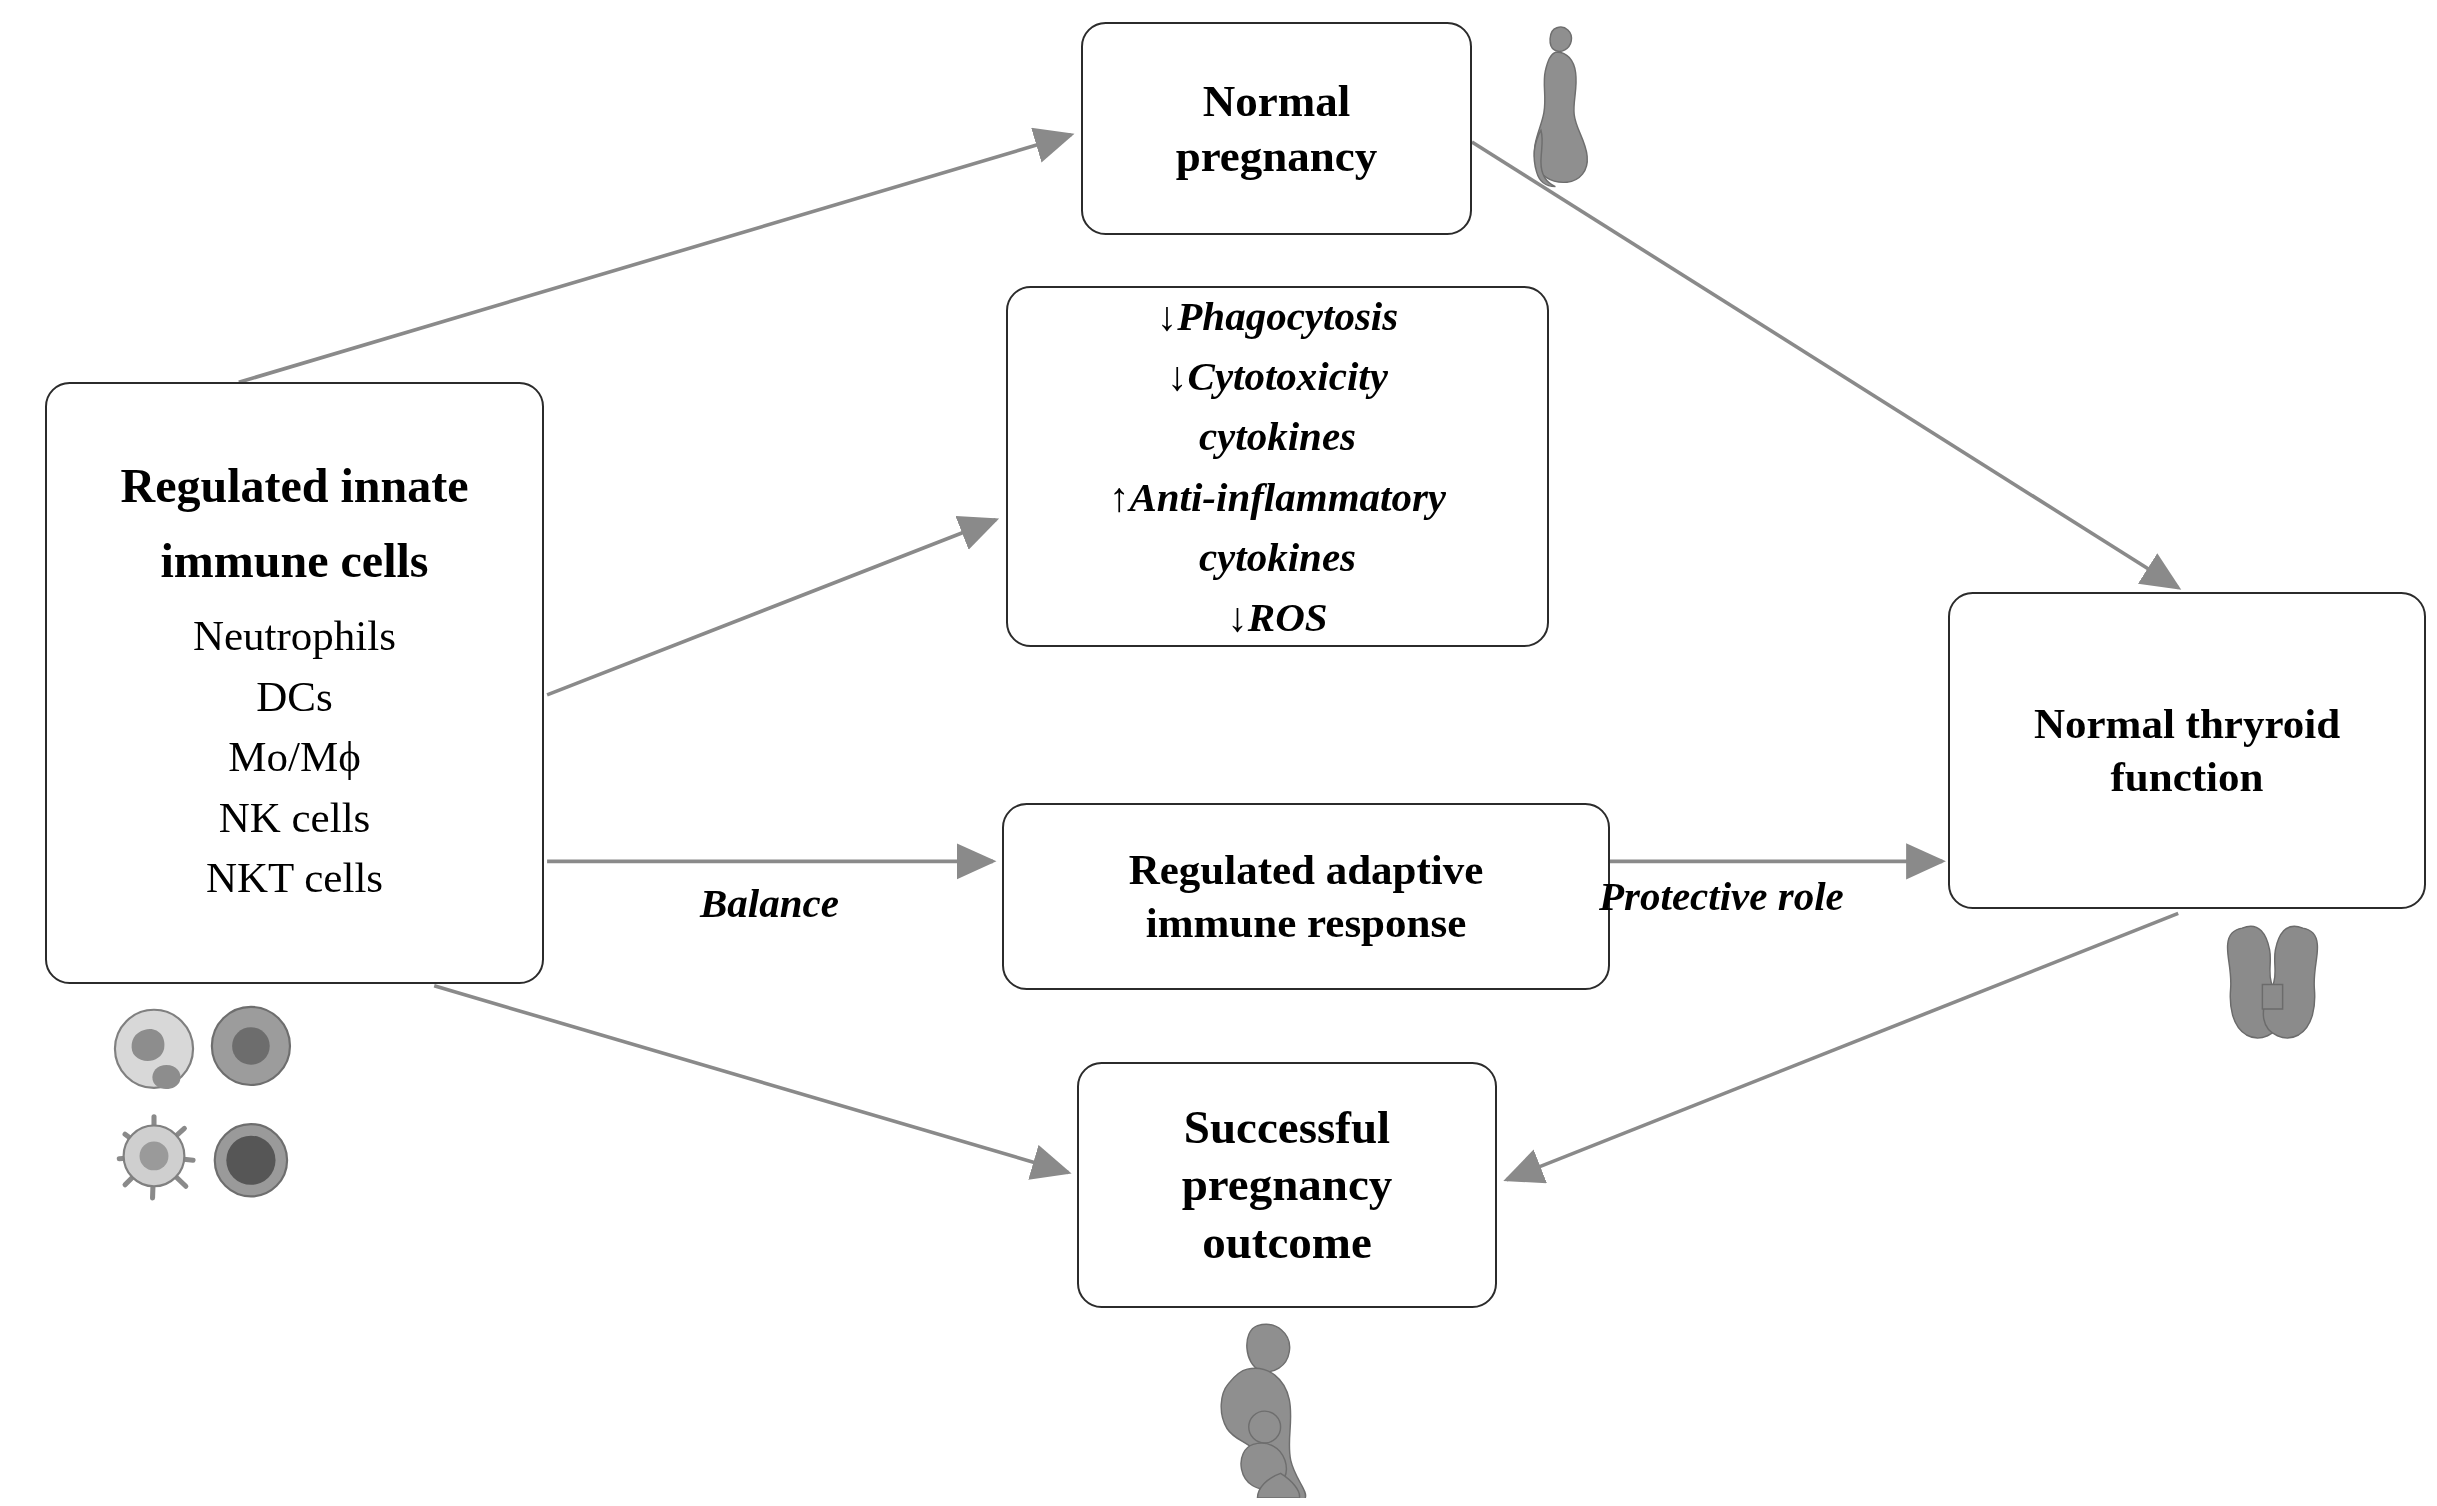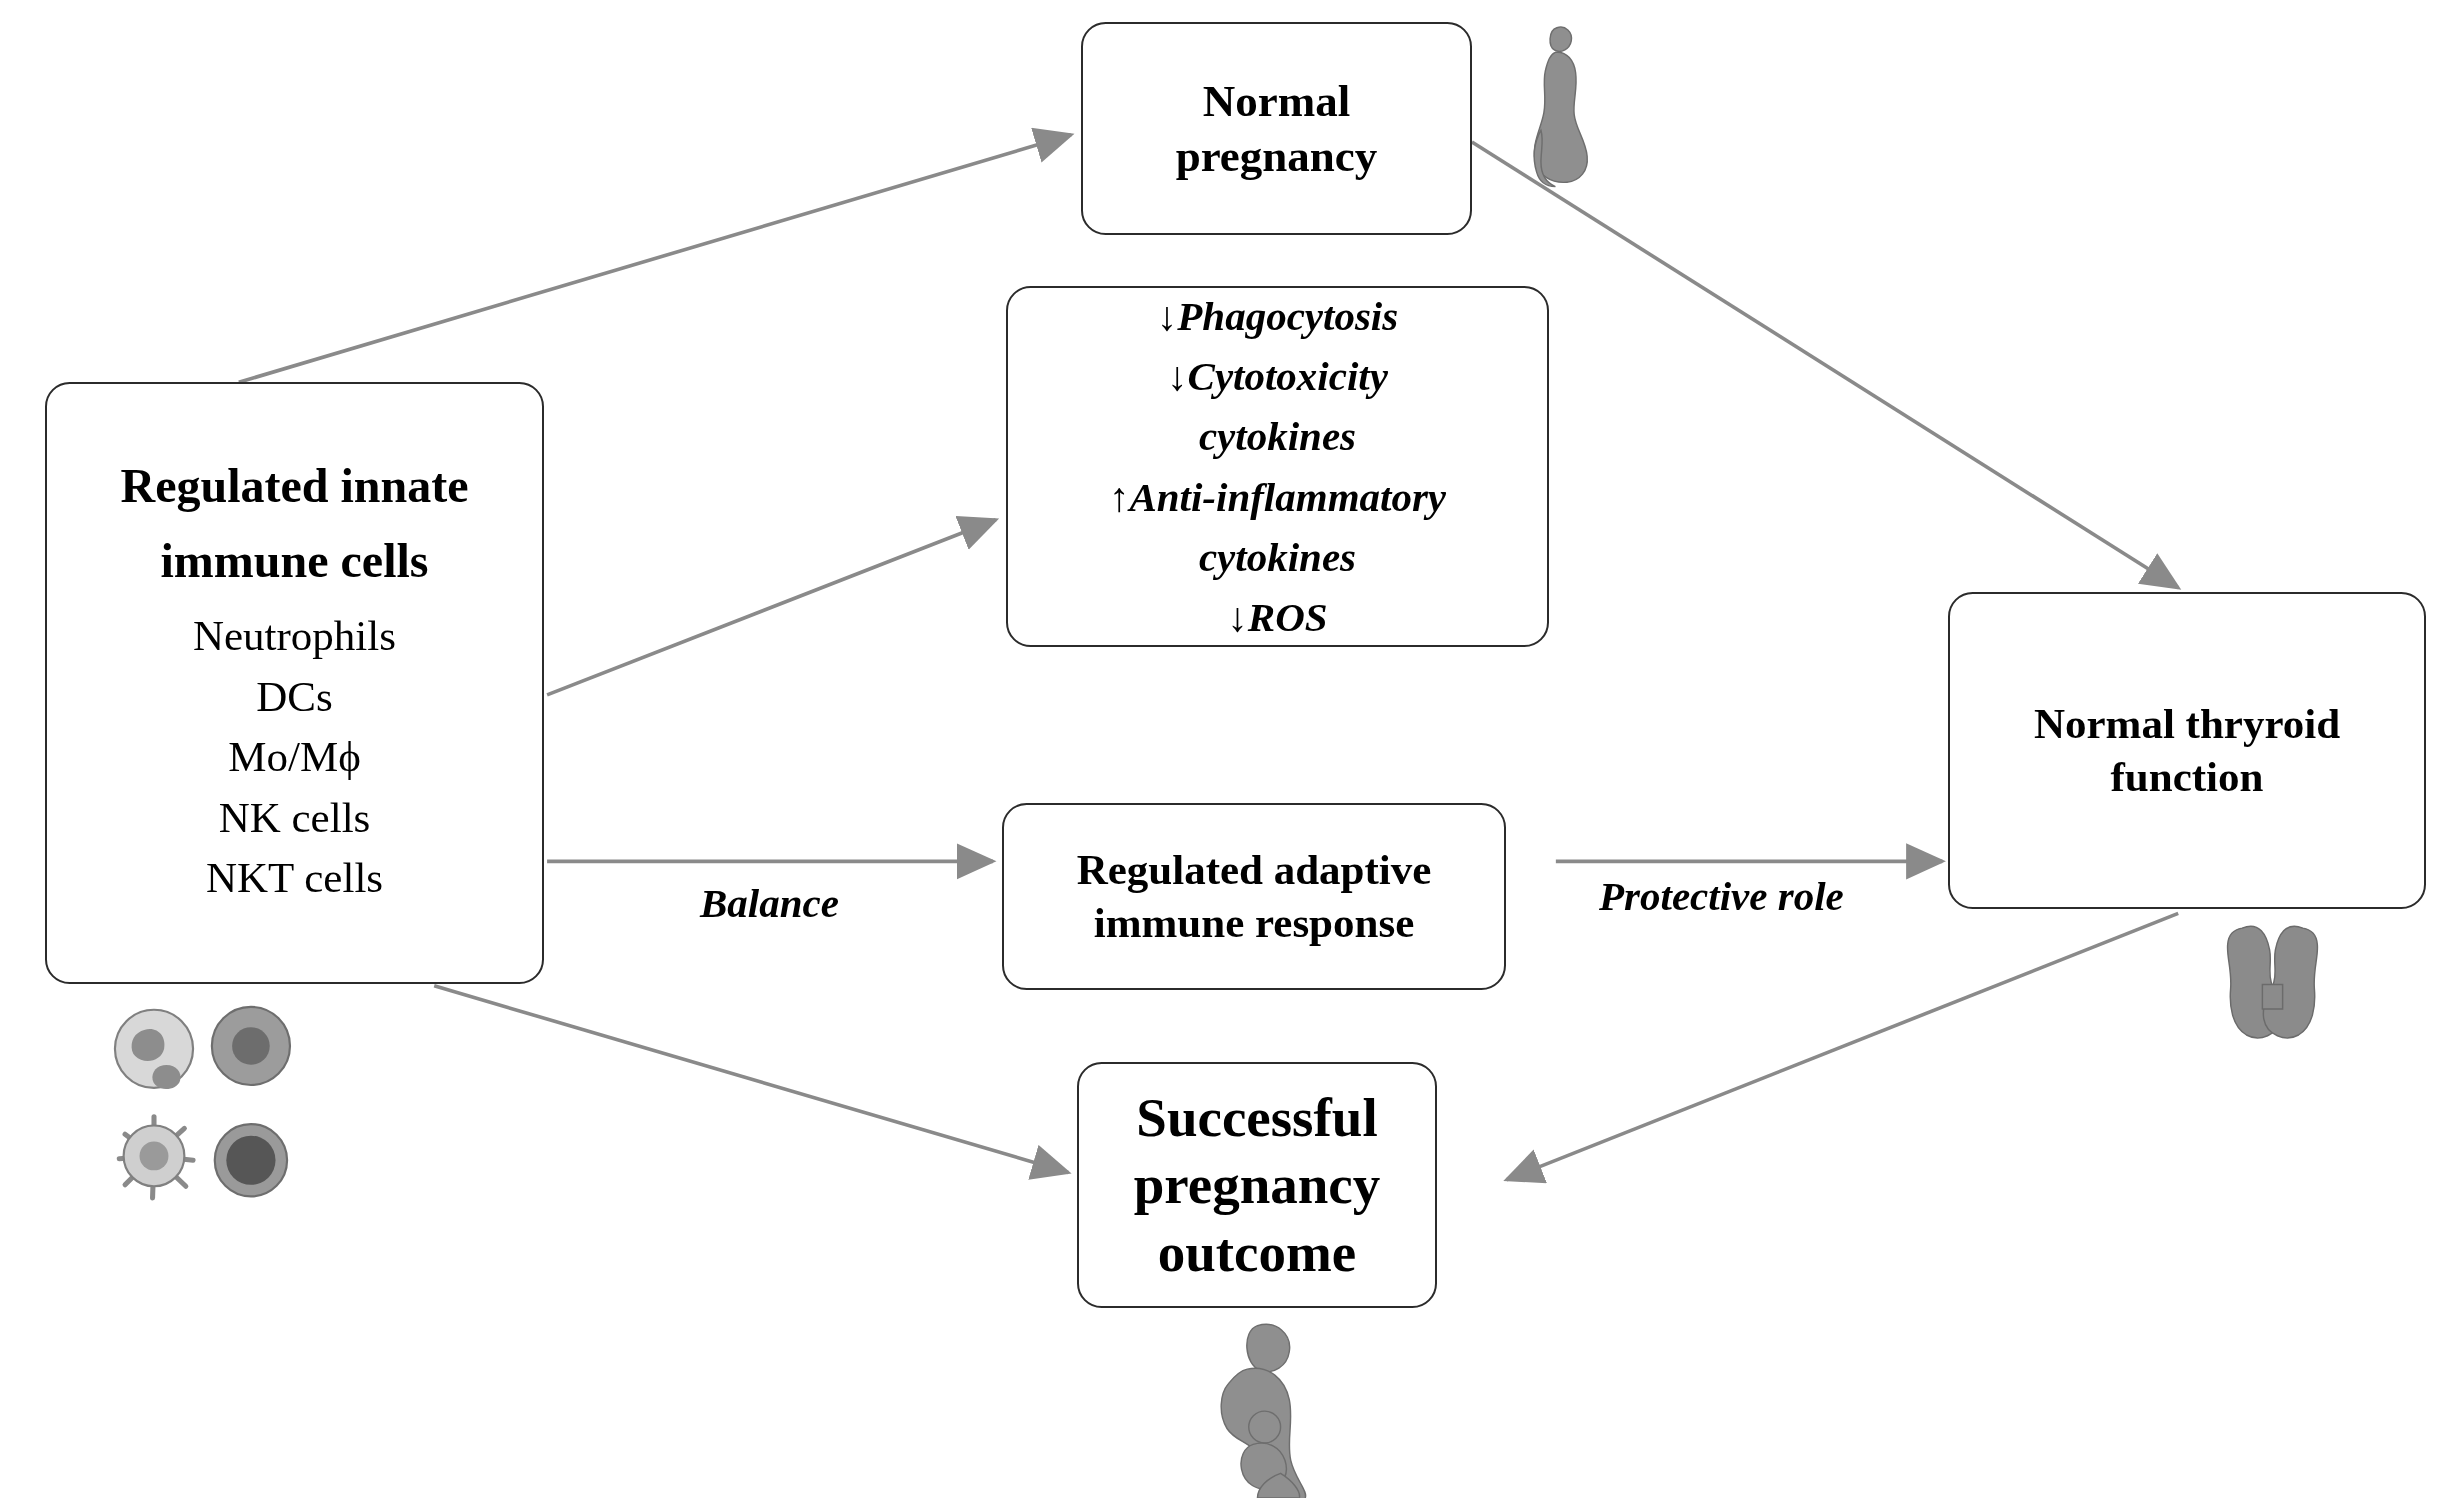--- a/index.html
+++ b/index.html
@@ -59,30 +59,30 @@
   #node-innate .item {
     font-size: 43px;
     margin: 4px 0;
   }
   #node-cytokine {
     left: 1006px; top: 286px; width: 543px; height: 361px;
     font-size: 41px; font-style: italic; font-weight: bold;
   }
   #node-cytokine .line { margin: 5px 0; }
   #node-adaptive {
-    left: 1002px; top: 803px; width: 504px; height: 187px;
+    left: 1002px; top: 803px; width: 608px; height: 187px;
     font-size: 43px; font-weight: bold; text-align: center;
   }
   #node-thyroid {
     left: 1948px; top: 592px; width: 478px; height: 317px;
     font-size: 43px; font-weight: bold;
   }
   #node-outcome {
-    left: 1077px; top: 1062px; width: 360px; height: 246px;
-    font-size: 55px; font-weight: bold;
+    left: 1077px; top: 1062px; width: 420px; height: 246px;
+    font-size: 47px; font-weight: bold;
   }
   
   .edge-label {
     position: absolute;
     font-style: italic;
     font-weight: bold;
     font-size: 41px;
     color: #000000;
     white-space: nowrap;
   }

